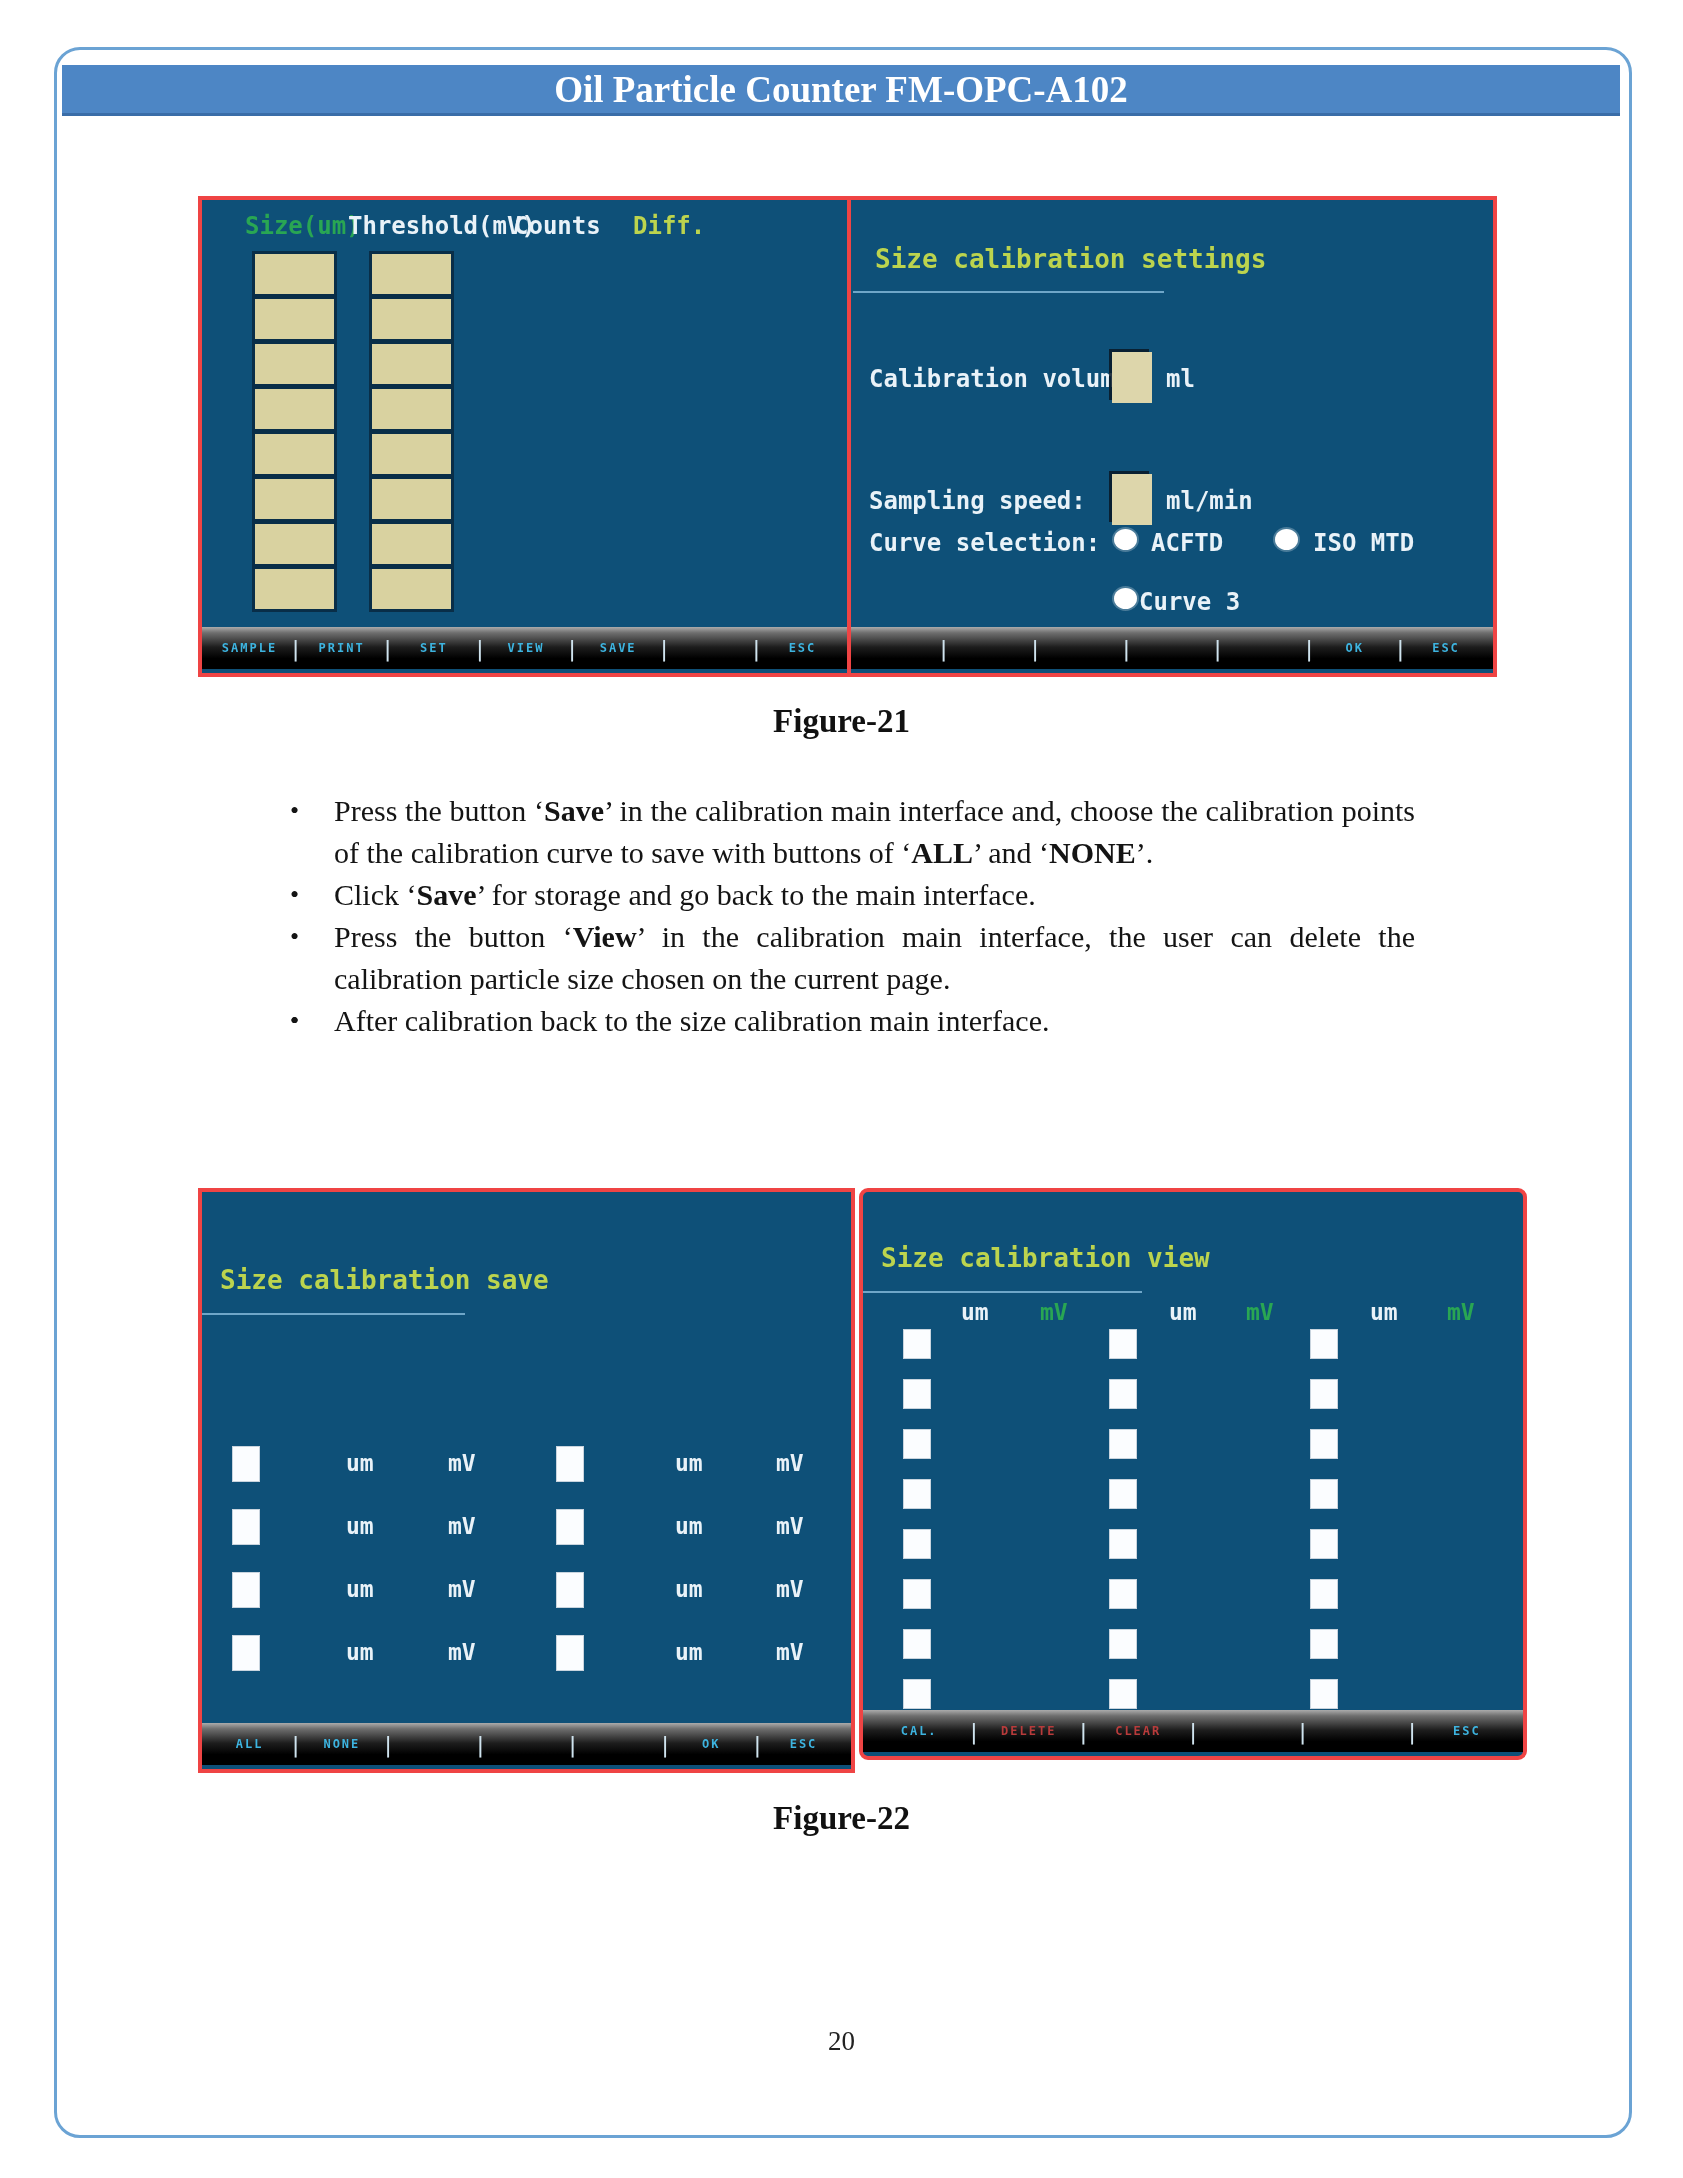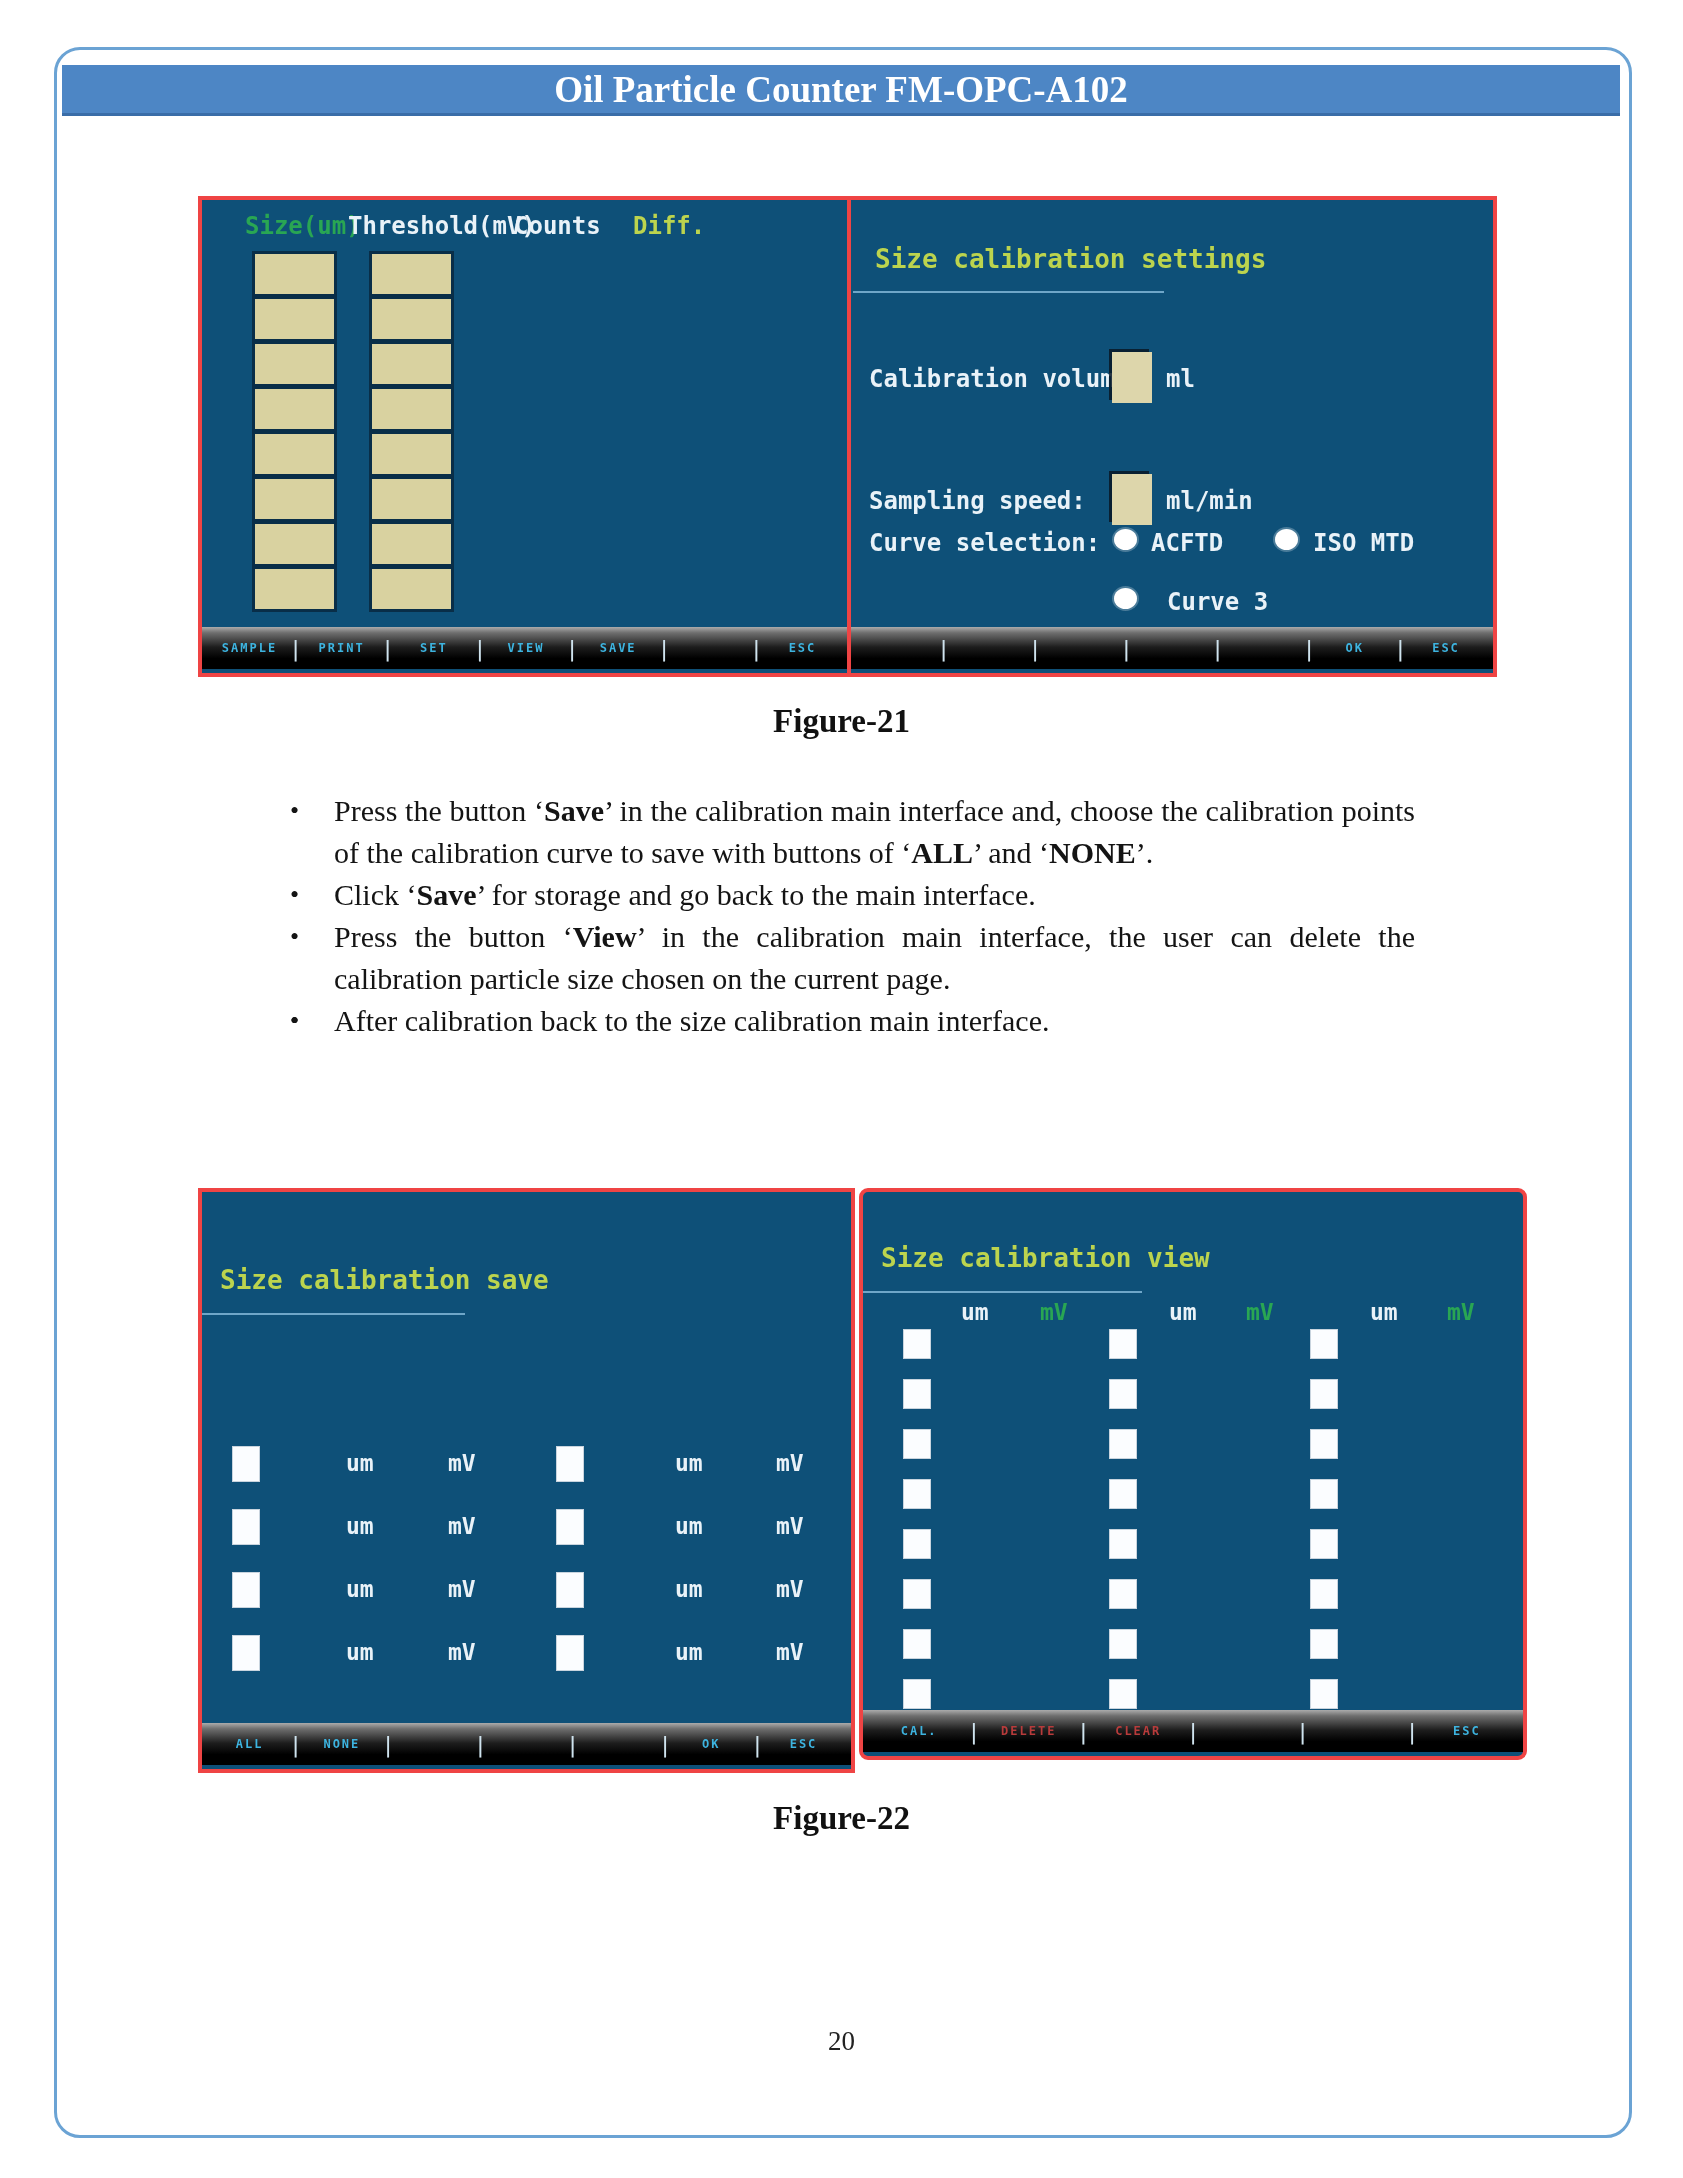--- a/index.html
+++ b/index.html
@@ -116,21 +116,21 @@
   <span class="scr-label mono" style="left:18px;top:287px;">Sampling speed:</span>
   <div class="field-box" style="left:261px;top:274px;"></div>
   <span class="scr-label mono" style="left:315px;top:287px;">ml/min</span>
 
   <span class="scr-label mono" style="left:18px;top:329px;">Curve selection:</span>
   <div class="radio" style="left:263px;top:329px;"></div>
   <span class="scr-label mono" style="left:300px;top:329px;">ACFTD</span>
   <div class="radio" style="left:424px;top:329px;"></div>
   <span class="scr-label mono" style="left:462px;top:329px;">ISO MTD</span>
   <div class="radio" style="left:263px;top:388px;"></div>
-  <span class="scr-label mono" style="left:316px;top:388px;">Curve 3</span>
+  <span class="scr-label mono" style="left:288px;top:388px;">Curve 3</span>
 
   <div class="menubar">
       <span class="mitem"></span>
       <span class="msep">|</span>
       <span class="mitem"></span>
       <span class="msep">|</span>
       <span class="mitem"></span>
       <span class="msep">|</span>
       <span class="mitem"></span>
       <span class="msep">|</span>

